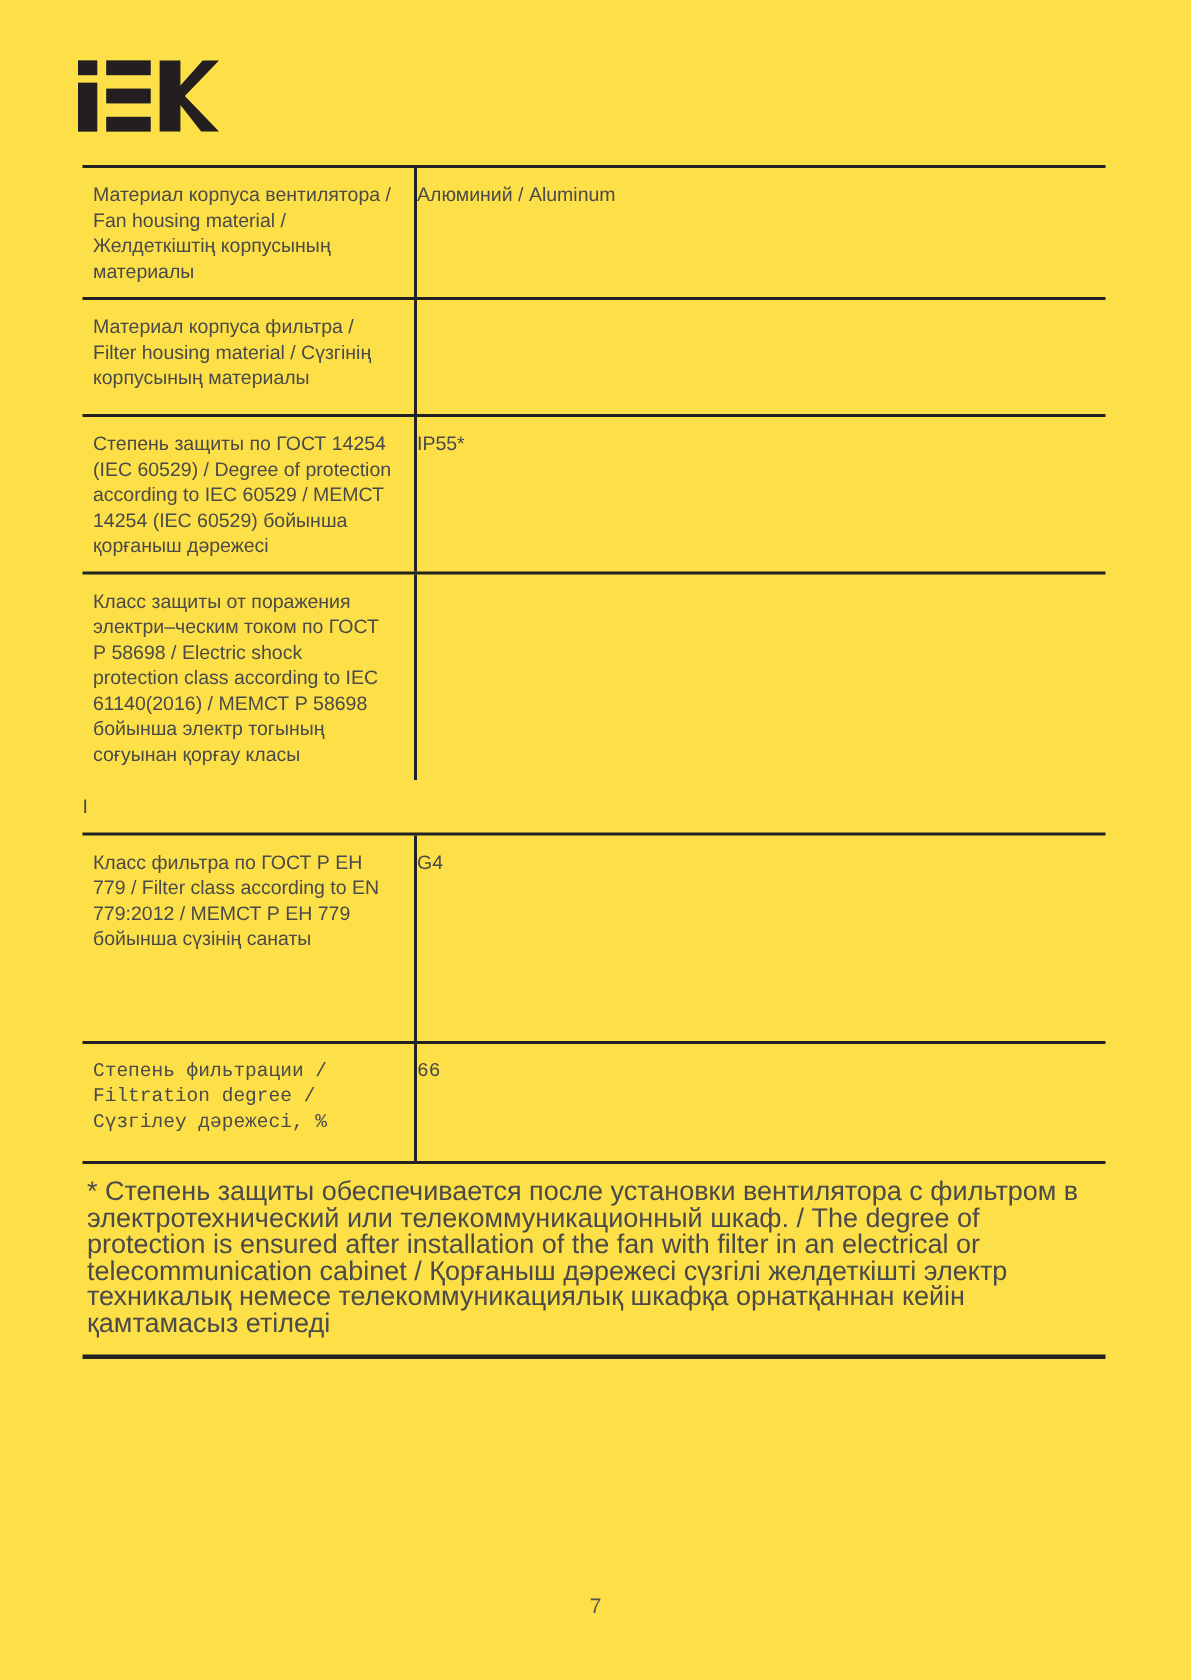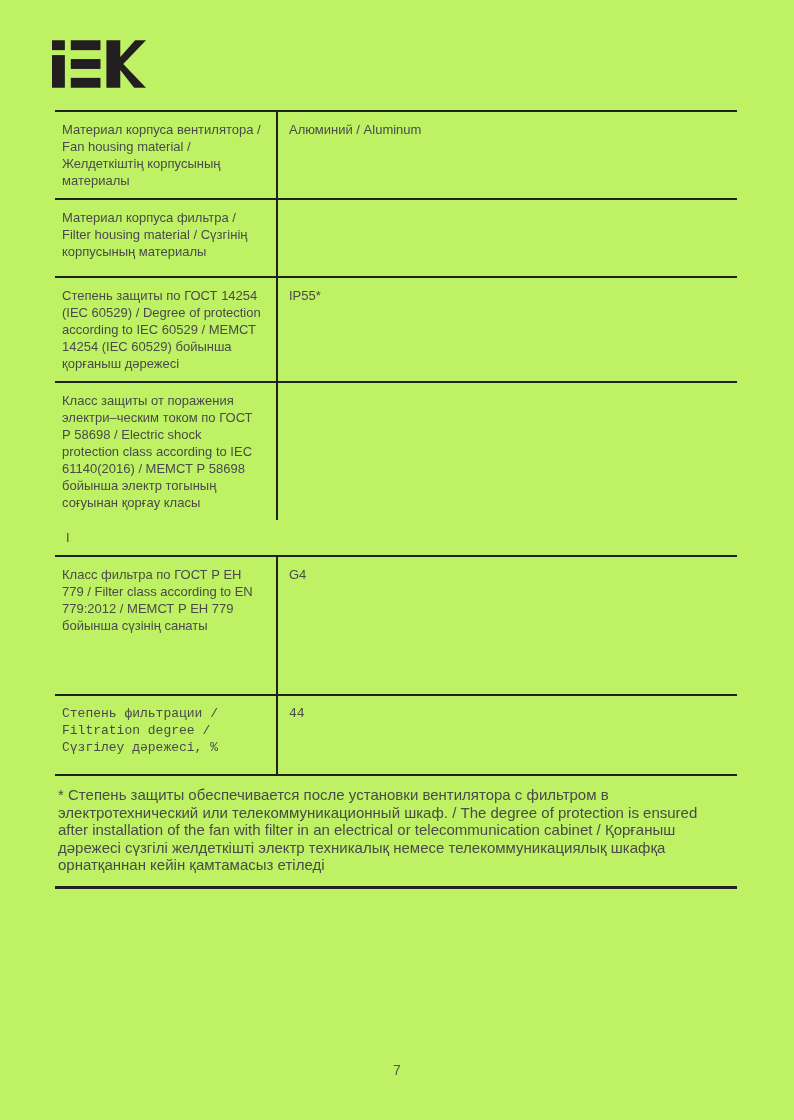--- a/index.html
+++ b/index.html
@@ -5,21 +5,21 @@
   html, body {
     margin: 0;
     padding: 0;
     background: #ffffff;
     font-family: "Liberation Sans", sans-serif;
   }
   #page {
     position: relative;
     width: 794px;
     height: 1120px;
-    background: #bef264;
+    background: #fde047;
     overflow: hidden;
     color: #454545;
   }
   
   .logo {
     position: absolute;
     left: 52px;
     top: 40px;
     width: 94px;
     height: 48px;
@@ -49,27 +49,27 @@
   .spec-row:nth-child(7) { min-height: 63px; margin-left: 16px; }
   .cell-param {
     width: 223px;
     box-sizing: border-box;
     border-right: 2px solid #222222;
     padding: 9px 14px 9px 7px;
   }
   .cell-value {
     flex: 1;
     box-sizing: border-box;
-    padding: 9px 8px 9px 11px;
+    padding: 9px 8px 9px 0;
   }
   .footnote {
     box-sizing: border-box;
     border-bottom: 3px solid #222222;
     padding: 10px 6px 12px 3px;
-    font-size: 15px;
+    font-size: 18px;
     line-height: 17.5px;
     color: #4a4a4a;
   }
   .page-number {
     position: absolute;
     left: 0;
     top: 1062px;
     width: 794px;
     text-align: center;
     font-size: 14px;
@@ -116,21 +116,21 @@
     <div class="cell-value">I</div>
   </div>
 
   <div class="spec-row">
     <div class="cell-param">Класс фильтра по ГОСТ Р ЕН 779 / Filter class according to EN 779:2012 / МЕМСТ Р ЕН 779 бойынша сүзінің санаты</div>
     <div class="cell-value">G4</div>
   </div>
 
   <div class="spec-row">
     <div class="cell-param">Степень фильтрации / Filtration degree / Сүзгілеу дәрежесі, %</div>
-    <div class="cell-value">44</div>
+    <div class="cell-value">66</div>
   </div>
 </div>
     <div class="footnote">* Степень защиты обеспечивается после установки вентилятора с фильтром в электротехнический или телекоммуникационный шкаф. / The degree of protection is ensured after installation of the fan with filter in an electrical or telecommunication cabinet / Қорғаныш дәрежесі сүзгілі желдеткішті электр техникалық немесе телекоммуникациялық шкафқа орнатқаннан кейін қамтамасыз етіледі</div>
   </div>
 
   <div class="page-number">7</div>
 
 </div>
 
 </body></html>

